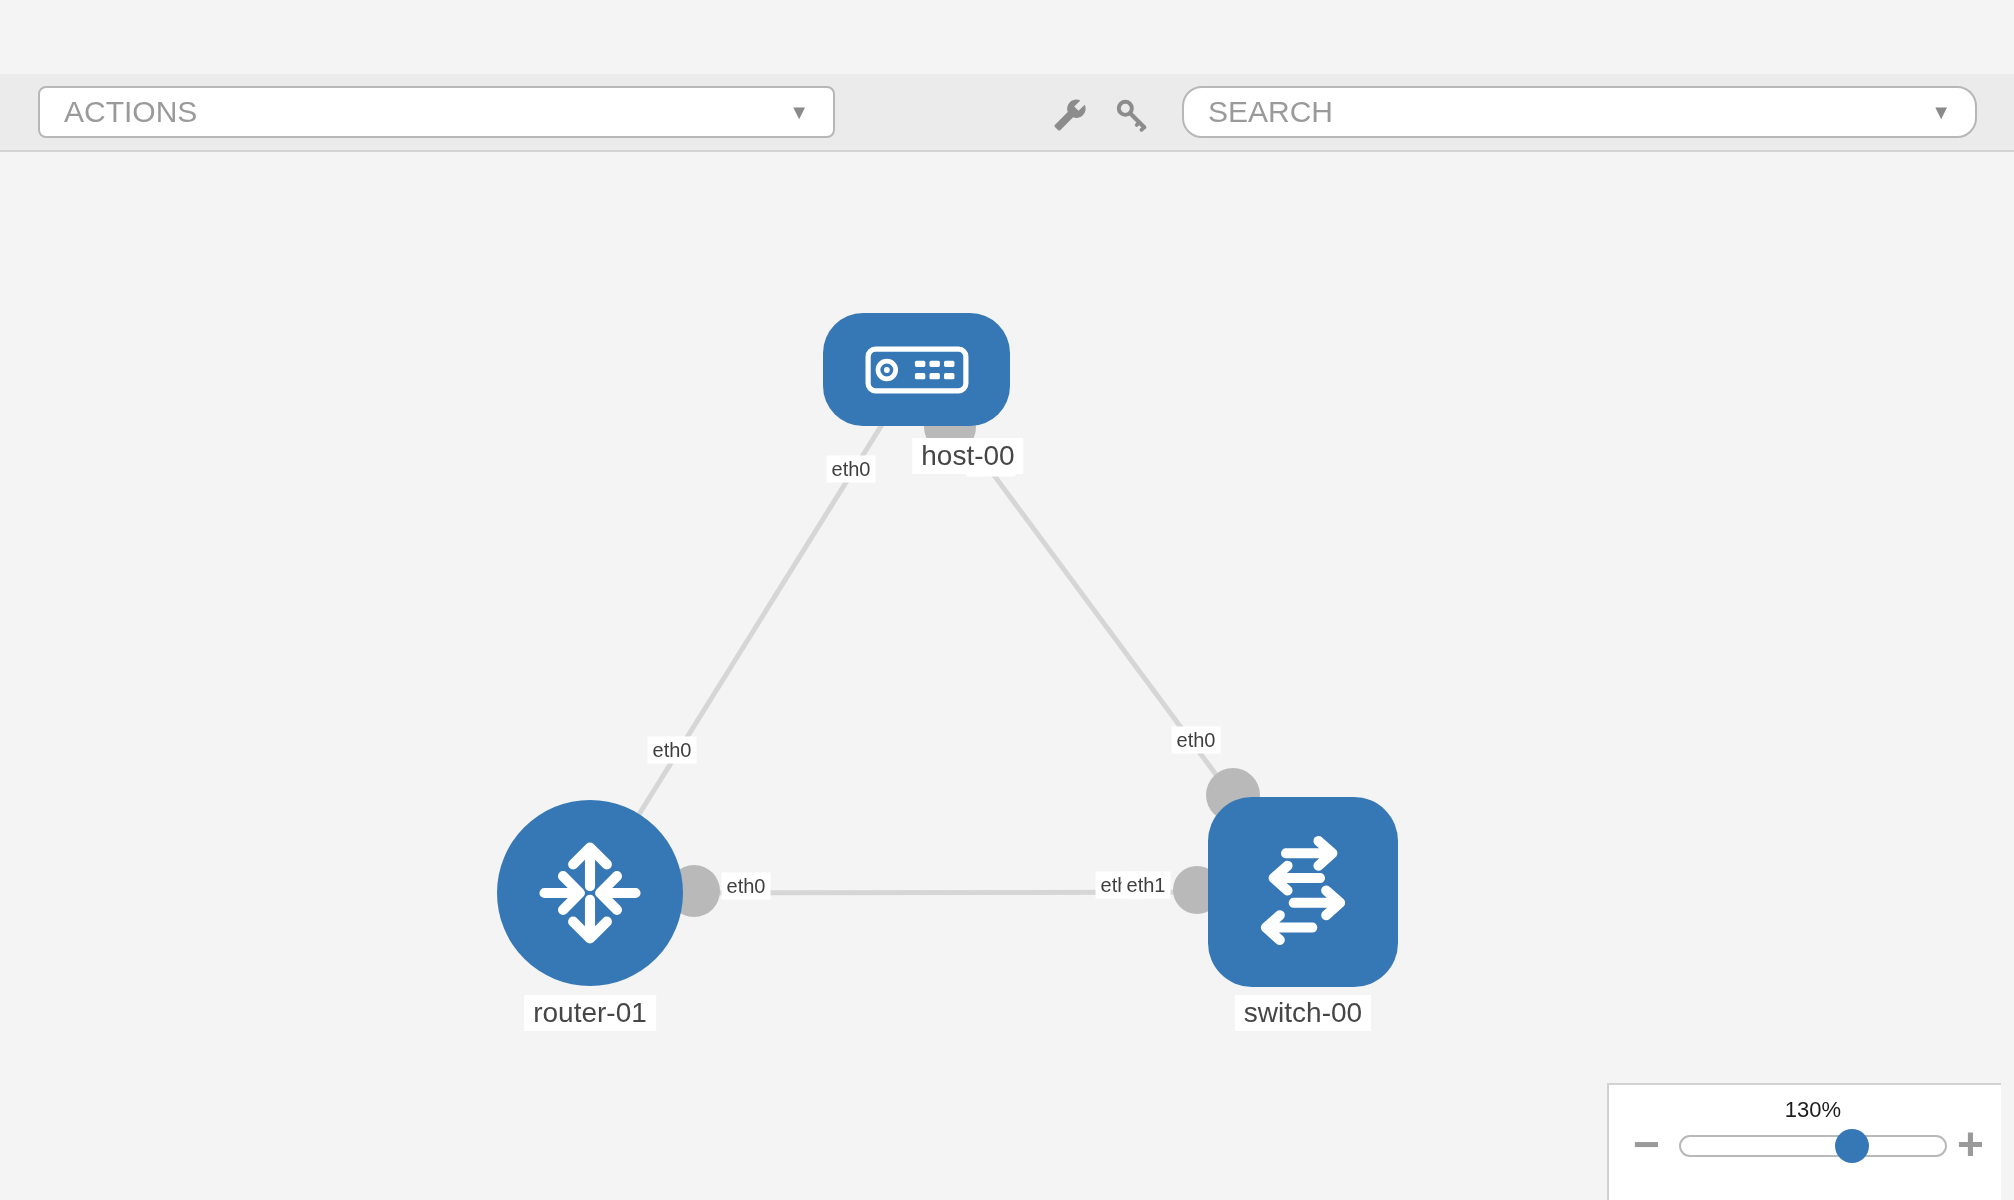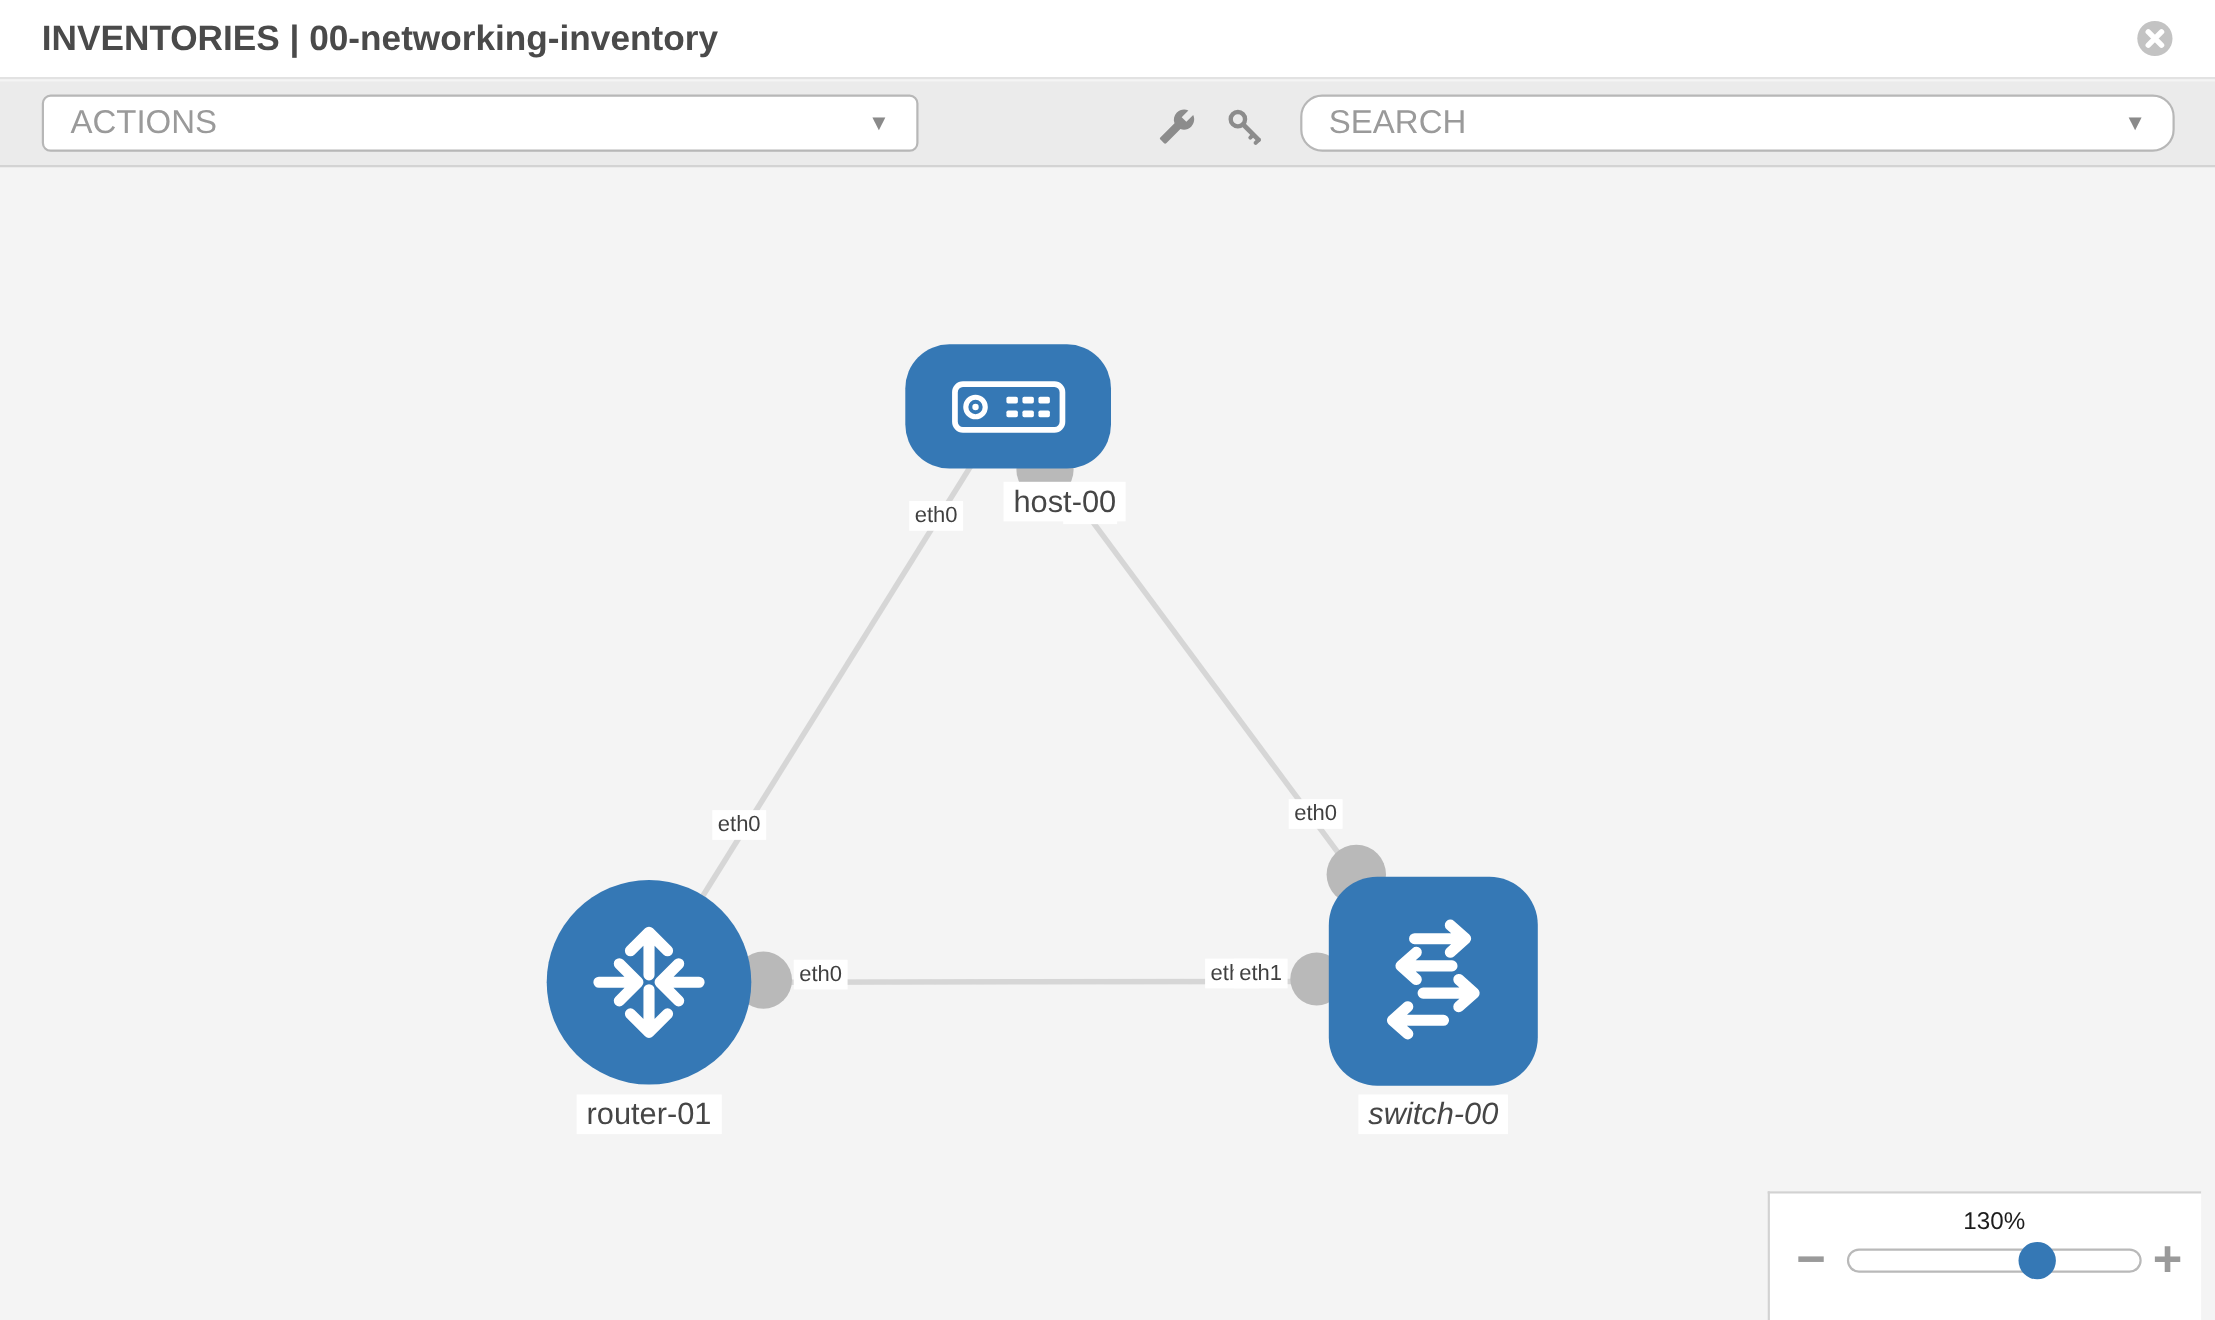--- a/index.html
+++ b/index.html
@@ -64,29 +64,20 @@
                 background:#ffffff; border:2px solid #b9b9b9; border-radius:12px;
                 cursor:pointer; }
   .zoom-thumb { position:absolute; left:154px; top:-8px; width:34px; height:34px;
                 border-radius:50%; background:#3578b5; cursor:grab; }
 </style>
 </head>
 <body>
 
 <div class="app">
 
-  <div class="titlebar">
-    <div class="page-title">INVENTORIES | 00-networking-inventory</div>
-    <button class="close-btn">
-      <svg width="34" height="34" viewBox="0 0 34 34">
-        <circle cx="17" cy="17" r="16" fill="#c3c3c3"></circle>
-        <path d="M11 11 L23 23 M23 11 L11 23" stroke="#ffffff" stroke-width="5" stroke-linecap="round"></path>
-      </svg>
-    </button>
-  </div>
 
   <div class="toolbar">
     <div class="select-box select-actions">
       <span class="select-label">ACTIONS</span>
       <span class="dd-arrow">▼</span>
     </div>
 
     <button class="tool-btn btn-wrench">
       <svg width="34" height="34" viewBox="0 0 24 24">
         <path transform="scale(-1,1) translate(-24,0)" fill="#8c8c8c" d="M22.7 19l-9.1-9.1c.9-2.3.4-5-1.5-6.9-2-2-5-2.4-7.4-1.3L9 6 6 9 1.6 4.7C.4 7.1.9 10.1 2.9 12.1c1.9 1.9 4.6 2.4 6.9 1.5l9.1 9.1c.4.4 1 .4 1.4 0l2.3-2.3c.5-.4.5-1.1.1-1.4z"></path>
@@ -167,21 +158,21 @@
   <div class="iface-label" style="left:851px;  top:469px;">eth0</div>
   <div class="iface-label" style="left:991px;  top:463px;">eth0</div>
   <div class="iface-label" style="left:672px;  top:750px;">eth0</div>
   <div class="iface-label" style="left:1196px; top:740px;">eth0</div>
   <div class="iface-label" style="left:746px;  top:886px;">eth0</div>
   <div class="iface-label" style="left:1120px; top:885px;">eth1</div>
   <div class="iface-label" style="left:1146px; top:885px;">eth1</div>
 
   <div class="node-label" style="left:968px;  top:438px;">host-00</div>
   <div class="node-label" style="left:590px;  top:995px;">router-01</div>
-  <div class="node-label" style="left:1303px; top:995px;font-style:italic;">switch-00</div>
+  <div class="node-label" style="left:1303px; top:995px;">switch-00</div>
 
   <div class="zoom-panel">
     <div class="zoom-level">130%</div>
     <button class="zoom-btn zoom-out">−</button>
     <div class="zoom-track">
       <div class="zoom-thumb"></div>
     </div>
     <button class="zoom-btn zoom-in">+</button>
   </div>
 

